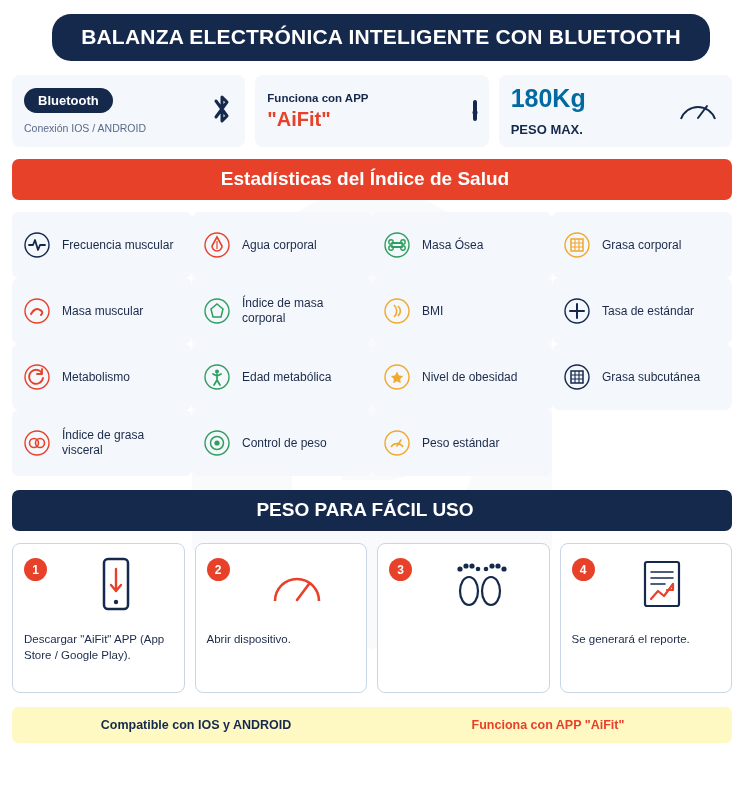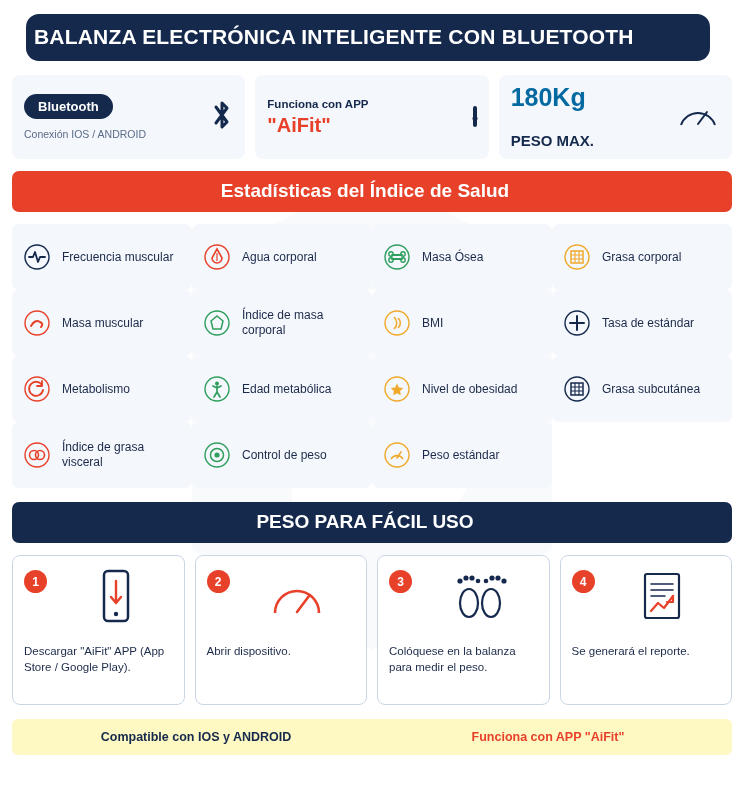--- a/index.html
+++ b/index.html
@@ -33,27 +33,27 @@
   .page {
     position: relative;
     z-index: 1;
     padding: 10px 12px 0 12px;
   }
 
   
   .title-banner {
     background: #15294d;
     color: #ffffff;
-    border-radius: 13px;
-    text-align: left;
+    border-radius: 19px;
+    text-align: center;
     font-size: 21px;
     font-weight: bold;
     letter-spacing: 0.2px;
     padding: 11px 8px 12px 8px;
-    margin: 4px 22px 14px 14px;
+    margin: 4px 22px 14px 40px;
   }
 
   
   .feature-strip {
     display: flex;
     gap: 10px;
     margin-bottom: 12px;
   }
   .feature-card {
     background: #f4f7fb;
@@ -107,24 +107,24 @@
     left: 50%; bottom: 4px;
     transform: translateX(-50%);
   }
   .kg {
     font-size: 25px;
     font-weight: bold;
     color: #0369a1;
     line-height: 1;
   }
   .kg-sub {
-    font-size: 15px;
+    font-size: 13px;
     font-weight: bold;
     color: #15294d;
-    margin-top: 22px;
+    margin-top: 11px;
   }
 
   
   .section-header {
     border-radius: 7px;
     text-align: center;
     font-size: 19px;
     font-weight: bold;
     color: #ffffff;
     padding: 9px 22px 10px 8px;
@@ -487,21 +487,20 @@
               <circle cx="21" cy="7" r="2.6" fill="#15294d"></circle>
             <circle cx="27" cy="7" r="2.6" fill="#15294d"></circle>
               <circle cx="33" cy="10" r="2.3" fill="#15294d"></circle>
             <circle cx="41" cy="10" r="2.3" fill="#15294d"></circle>
               <circle cx="47" cy="7" r="2.6" fill="#15294d"></circle>
             <circle cx="53" cy="7" r="2.6" fill="#15294d"></circle>
               <circle cx="59" cy="10" r="2.6" fill="#15294d"></circle>
           </svg>
         </div>
       </div>
-      <div class="step-text">Colóquese en la balanza para medir el peso.</div>
     </div>
 
     <div class="step-card">
       <div class="step-top">
         <div class="step-badge">4</div>
         <div class="step-art">
           <svg width="44" height="52" viewBox="0 0 44 52">
             <rect x="5" y="3" width="34" height="44" rx="2" fill="none" stroke="#15294d" stroke-width="2.2"></rect>
             <path d="M11 13 h22 M11 19 h22 M11 25 h14" stroke="#15294d" stroke-width="1.6" stroke-linecap="round"></path>
             <path d="M11 40 l7 -8 l6 5 l9 -12" fill="none" stroke="#e8412a" stroke-width="2.2" stroke-linecap="round" stroke-linejoin="round"></path>

